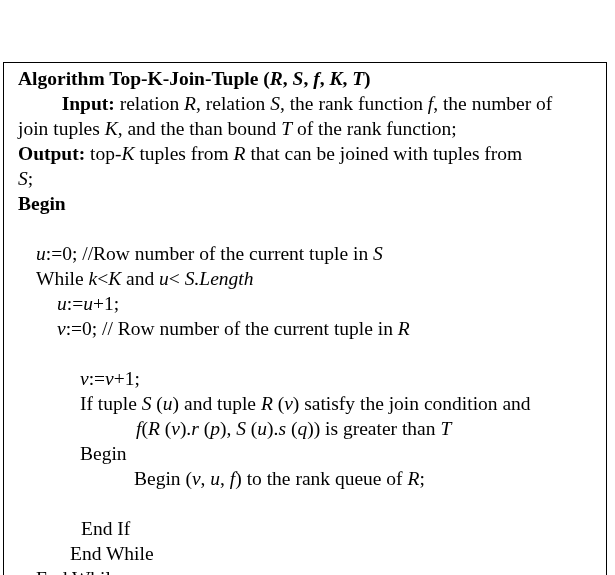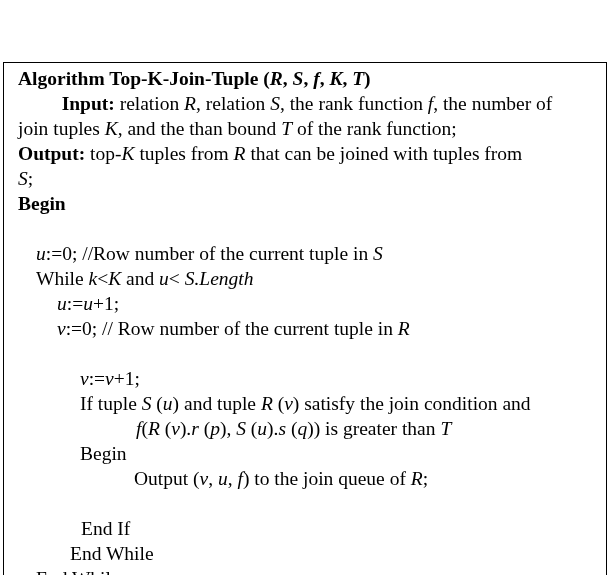--- a/index.html
+++ b/index.html
@@ -79,21 +79,21 @@
     <span class="i">f</span><span>(</span><span class="i">R</span><span> (</span><span class="i">v</span><span>).</span><span class="i">r</span><span> (</span><span class="i">p</span><span>), </span><span class="i">S</span><span> (</span><span class="i">u</span><span>).</span><span class="i">s</span><span> (</span><span class="i">q</span><span>)) is greater than </span><span class="i">T</span>
   </div>
 
   <div class="line" style="top:328px; left:76px;">
     <span>If tuple </span><span class="i">S</span><span> (</span><span class="i">u</span><span>) and tuple </span><span class="i">R</span><span> (</span><span class="i">v</span><span>) satisfy the join condition and</span>
   </div>
 
   <div class="line" style="top:378px; left:76px;">Begin</div>
 
   <div class="line" style="top:403px; left:130px;">
-    <span>Output (</span><span class="i">v</span><span>, </span><span class="i">u</span><span>, </span><span class="i">f</span><span>) to the join queue of </span><span class="i">R</span><span>;</span>
+    <span>Begin (</span><span class="i">v</span><span>, </span><span class="i">u</span><span>, </span><span class="i">f</span><span>) to the rank queue of </span><span class="i">R</span><span>;</span>
   </div>
 
 
   <div class="line" style="top:453px; left:77px;">End If</div>
 
   <div class="line" style="top:478px; left:66px;">End While</div>
 
   <div class="line" style="top:503px; left:32px;">End While</div>
 
   <div class="line b" style="top:528px; left:14px;">End</div>

